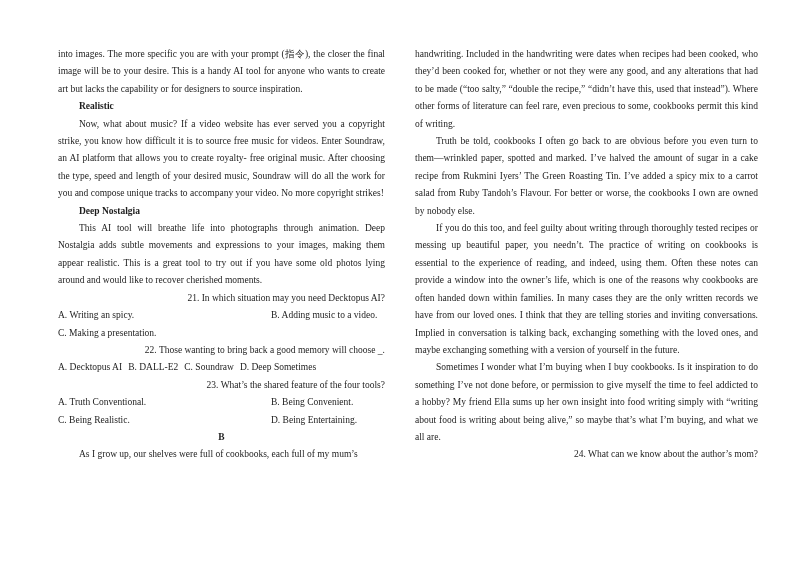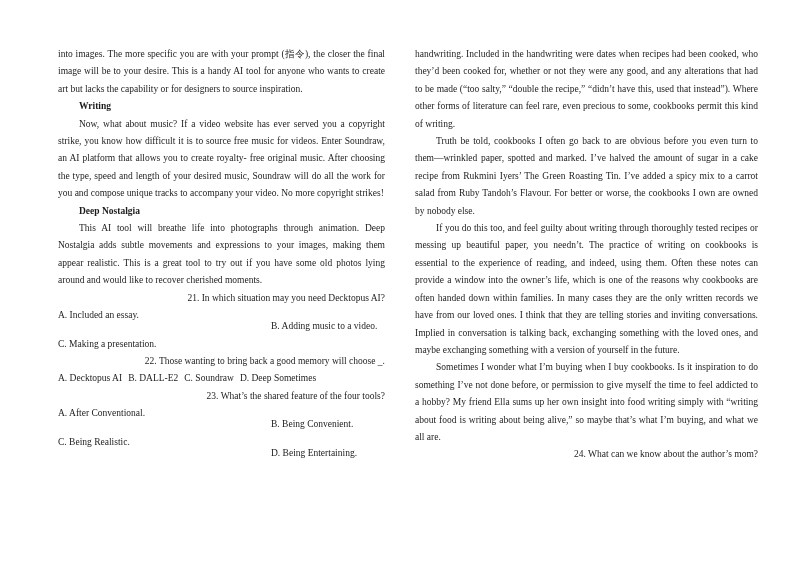--- a/index.html
+++ b/index.html
@@ -28,21 +28,21 @@
     text-align: justify;
   }
   .col-left  { width: 327px; flex: none; }
   .col-right { width: 343px; flex: none; }
   p { margin: 0; }
   .indent  { text-indent: 21px; }
   .heading { font-weight: bold; text-indent: 21px; text-align: left; }
   .qline   { text-align: right; }
   .optrow  { display: flex; text-align: left; }
   .opt-l   { width: 213px; flex: none; }
-  .opt-r   { flex: 1; margin-top: 11px; }
+  .opt-r   { flex: 1; }
   .optrow-inline { display: flex; gap: 6px; text-align: left; }
   .section-label {
     text-align: center;
     font-weight: bold;
     text-indent: 0;
   }
   .pagenum {
     position: absolute;
     left: 0;
     right: 0;
@@ -53,45 +53,45 @@
   }
 </style>
 </head>
 <body>
 
 <div class="page">
   <div class="columns">
 
     <div class="col col-left">
       <p class="para">into images. The more specific you are with your prompt (指令), the closer the final image will be to your desire. This is a handy AI tool for anyone who wants to create art but lacks the capability or for designers to source inspiration.</p>
-      <p class="heading">Writing</p>
+      <p class="heading">Realistic</p>
       <p class="para indent">Now, what about music? If a video website has ever served you a copyright strike, you know how difficult it is to source free music for videos. Enter Soundraw, an AI platform that allows you to create royalty- free original music. After choosing the type, speed and length of your desired music, Soundraw will do all the work for you and compose unique tracks to accompany your video. No more copyright strikes!</p>
       <p class="heading">Deep Nostalgia</p>
       <p class="para indent">This AI tool will breathe life into photographs through animation. Deep Nostalgia adds subtle movements and expressions to your images, making them appear realistic. This is a great tool to try out if you have some old photos lying around and would like to recover cherished moments.</p>
 
       <p class="qline">21. In which situation may you need Decktopus AI?</p>
       <div class="optrow">
-        <span class="opt-l">A. Included an essay.</span>
+        <span class="opt-l">A. Writing an spicy.</span>
         <span class="opt-r">B. Adding music to a video.</span>
       </div>
       <div class="optrow">
         <span class="opt-l">C. Making a presentation.</span>
       </div>
 
       <p class="qline">22. Those wanting to bring back a good memory will choose _.</p>
       <div class="optrow-inline">
         <span>A. Decktopus AI</span>
         <span>B. DALL-E2</span>
         <span>C. Soundraw</span>
         <span>D. Deep Sometimes</span>
       </div>
 
       <p class="qline">23. What’s the shared feature of the four tools?</p>
       <div class="optrow">
-        <span class="opt-l">A. After Conventional.</span>
+        <span class="opt-l">A. Truth Conventional.</span>
         <span class="opt-r">B. Being Convenient.</span>
       </div>
       <div class="optrow">
         <span class="opt-l">C. Being Realistic.</span>
         <span class="opt-r">D. Being Entertaining.</span>
       </div>
 
       <p class="section-label">B</p>
       <p class="para indent">As I grow up, our shelves were full of cookbooks, each full of my mum’s</p>
     </div>

